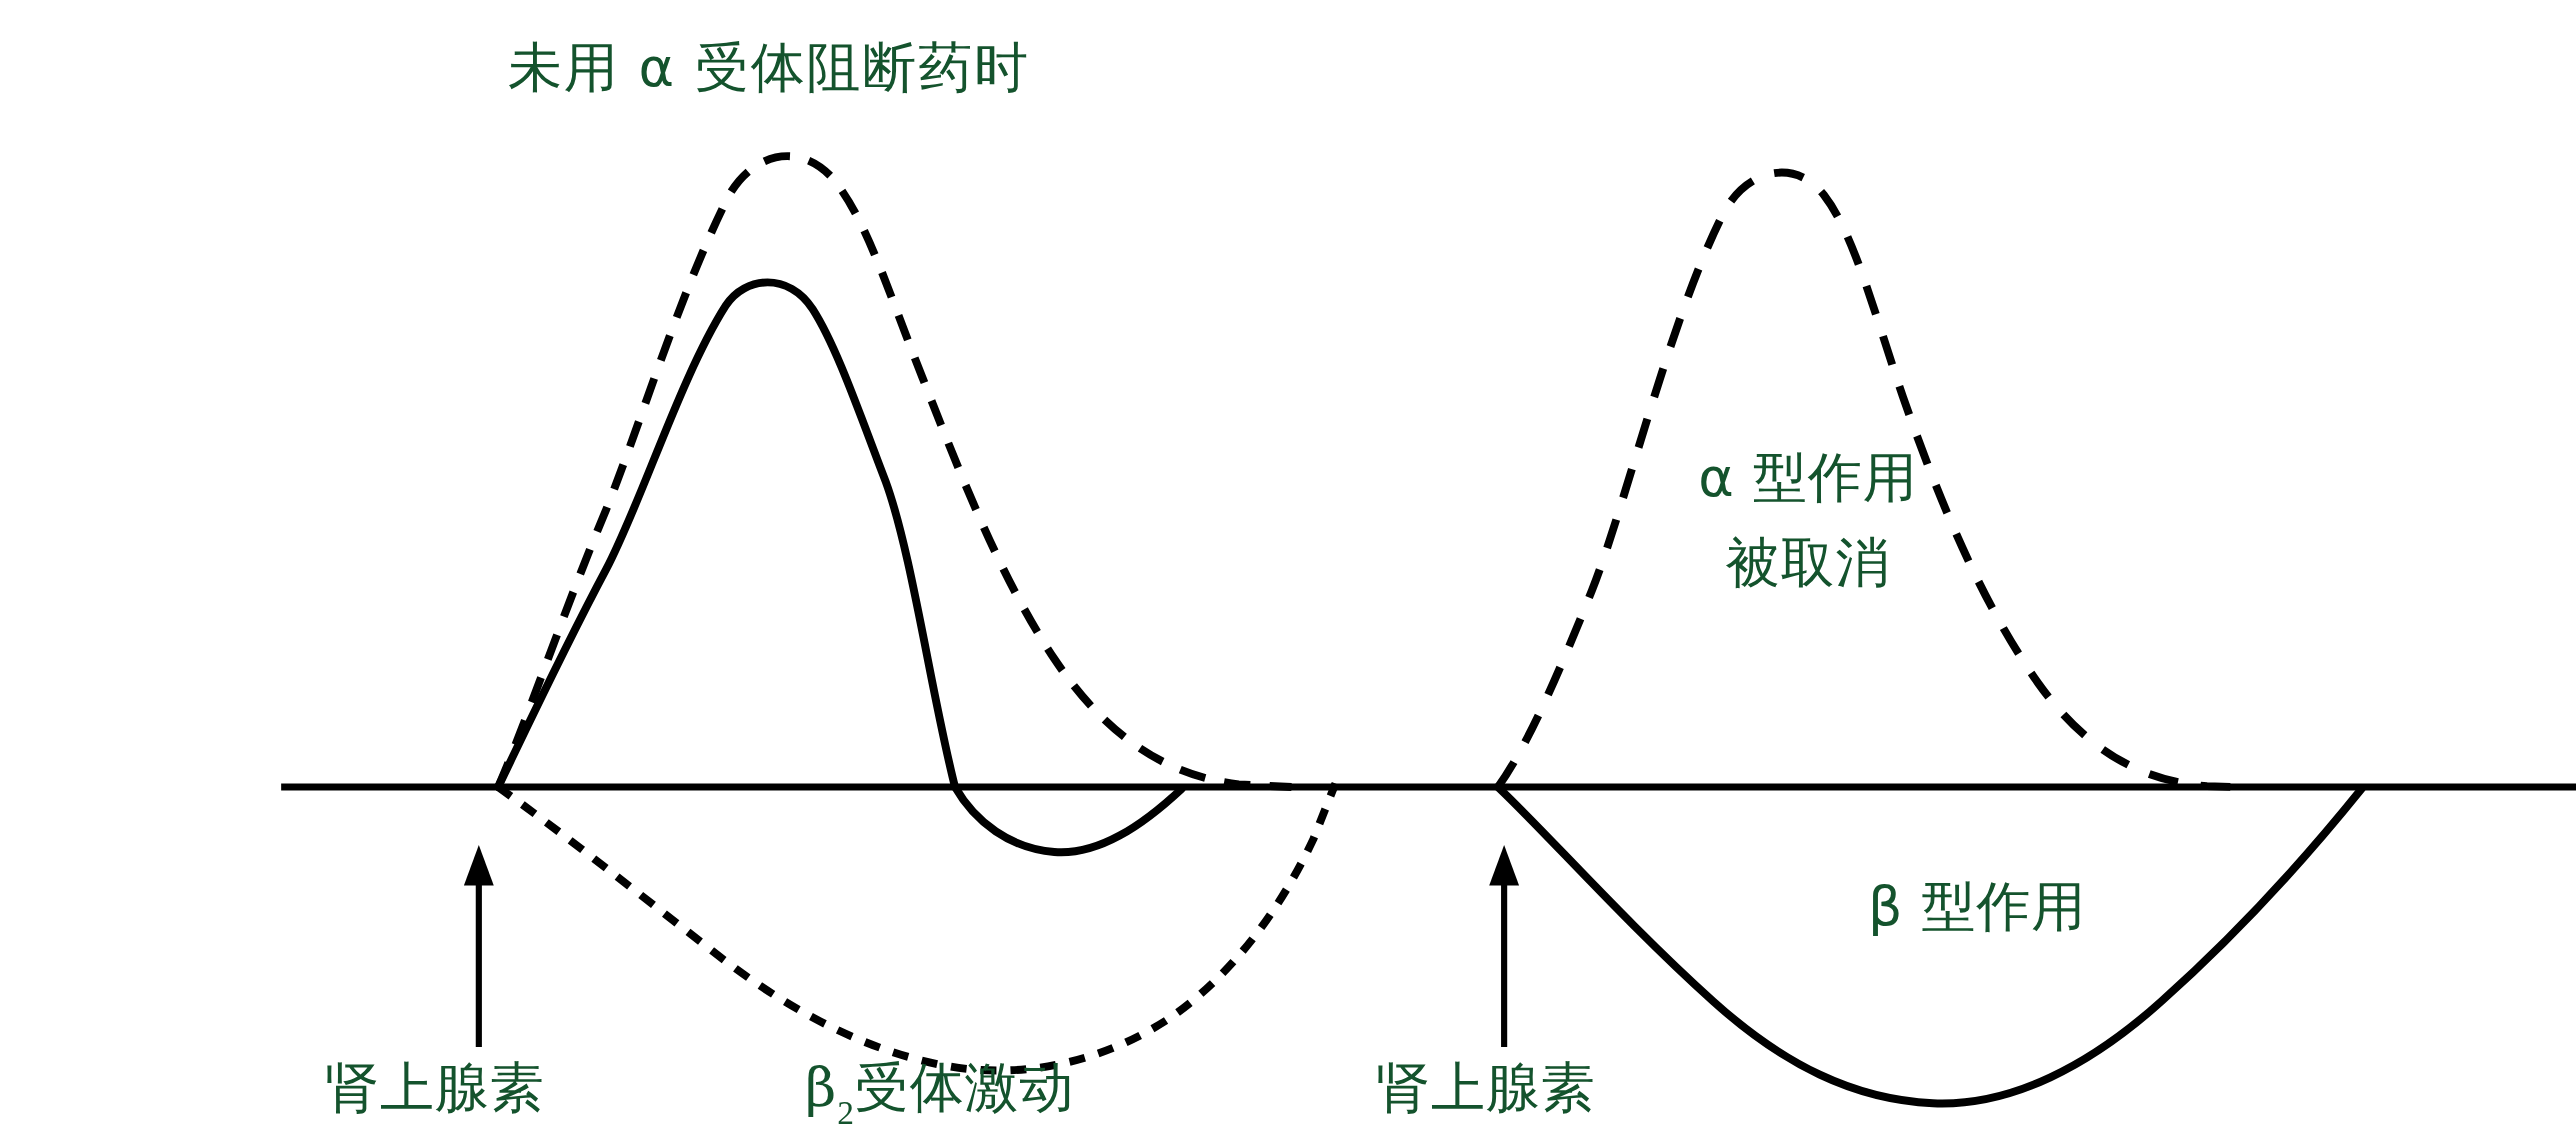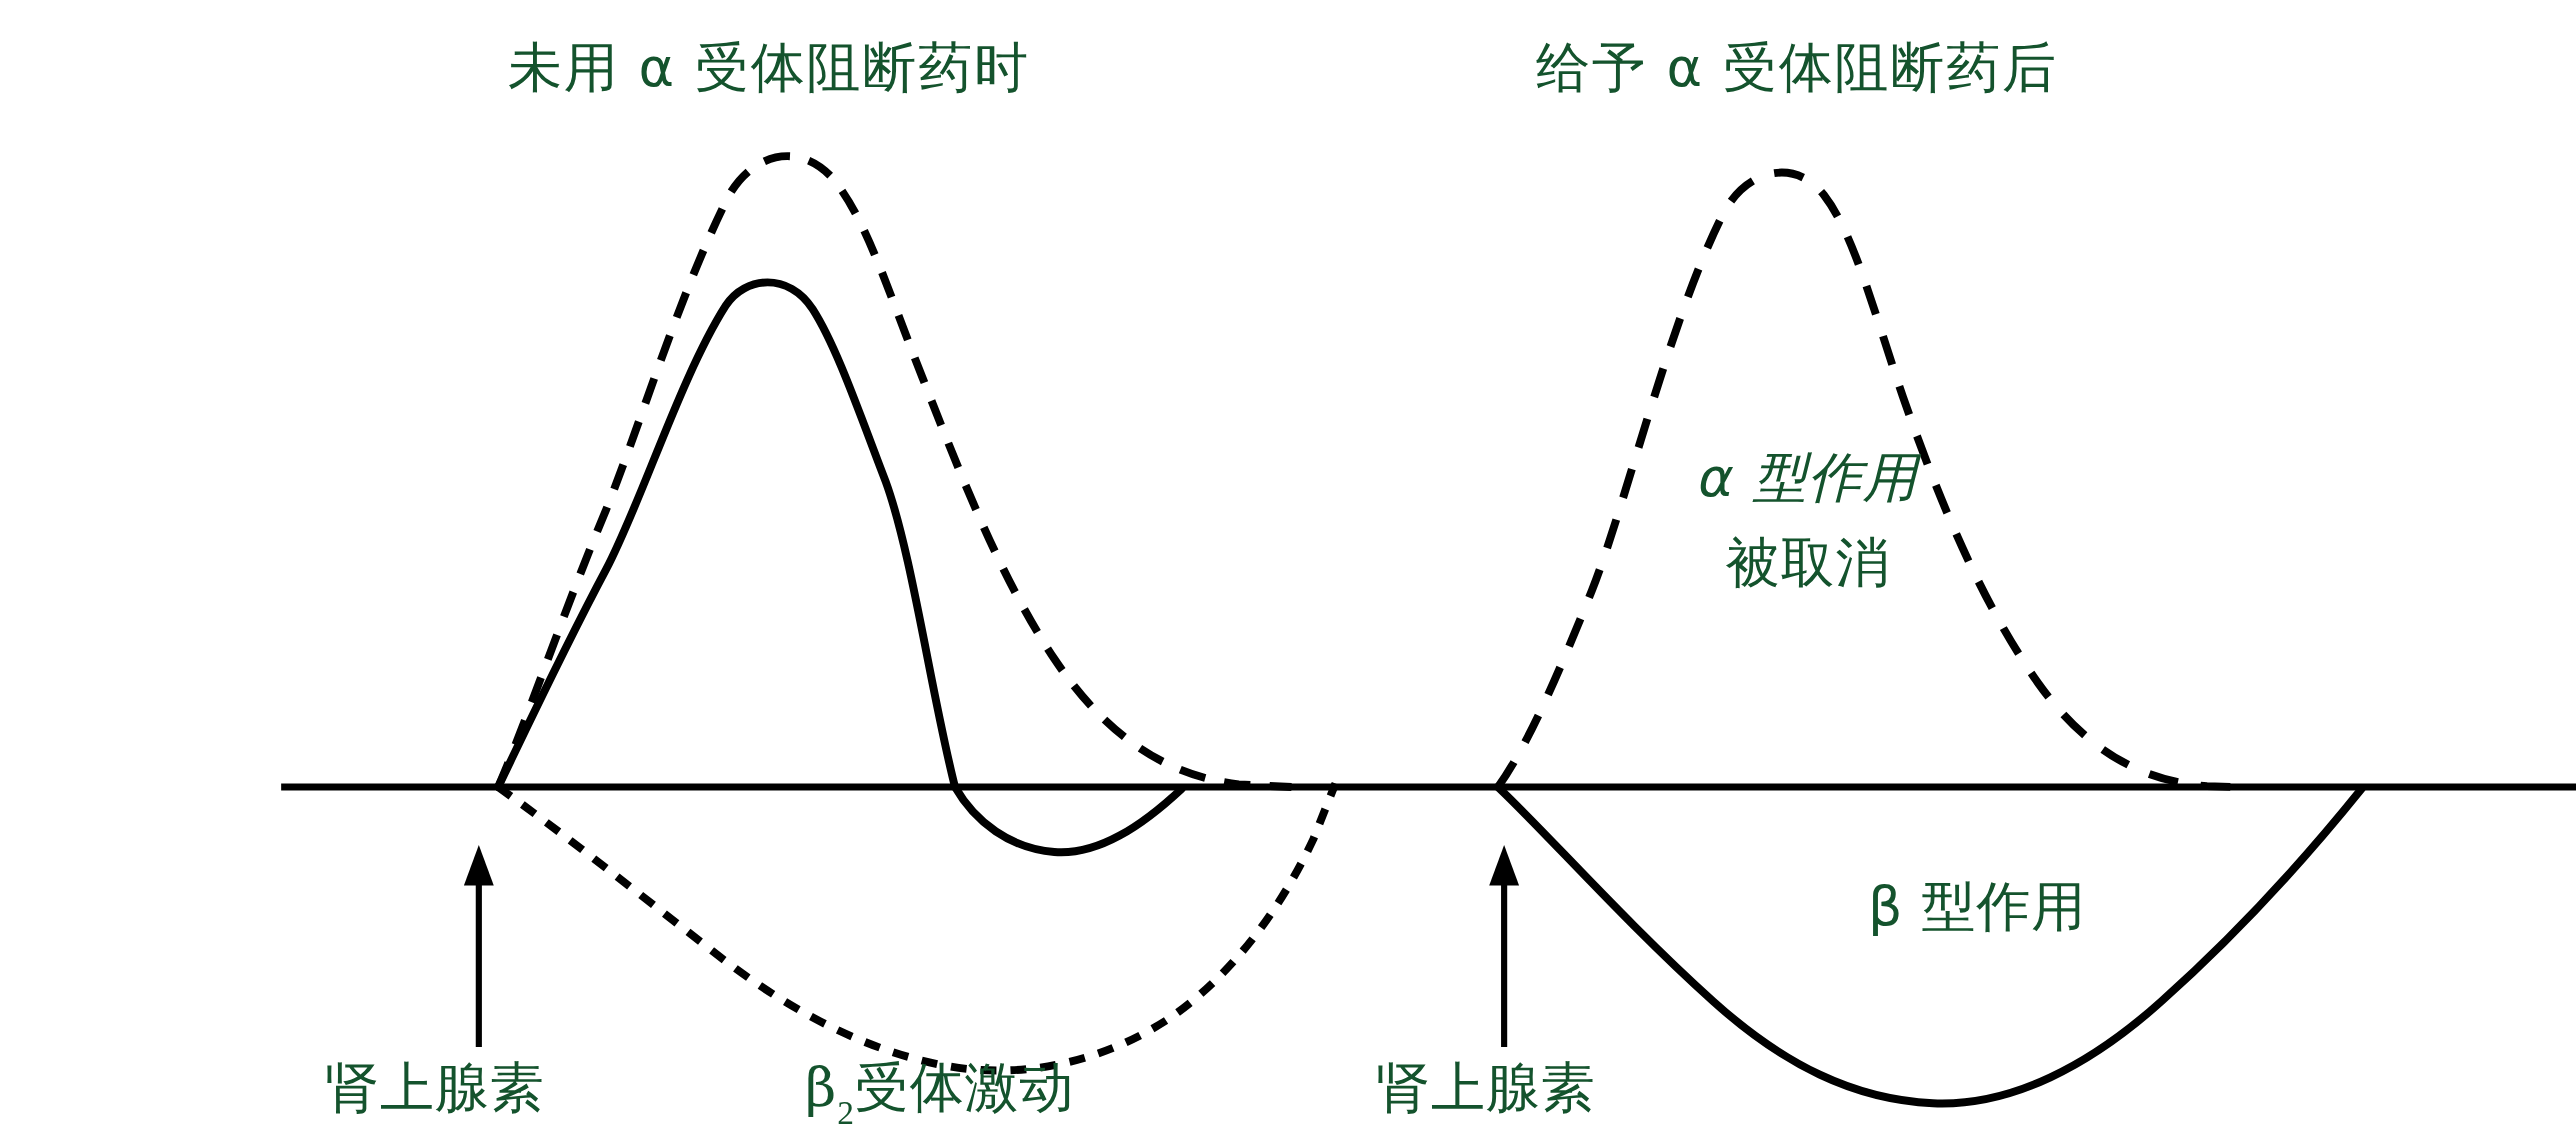--- a/index.html
+++ b/index.html
@@ -51,21 +51,21 @@
     vertical-align: sub;
     position: relative;
     top: 0.18em;
     font-family: "Liberation Serif", "DejaVu Serif", serif;
   }
   
   #label-baseline       { left: 10.5px;   top: 749px;  font-size: 54px; letter-spacing: 0.9px; }
   #label-title-left     { left: 508px;  top: 40px;   font-size: 54px; letter-spacing: 1.8px; }
   #label-title-right    { left: 1536px; top: 40px;   font-size: 54px; letter-spacing: 1.8px; }
   #label-alpha1         { left: 961px; top: 290px;  font-size: 54px; letter-spacing: 0.9px; }
-  #label-alpha-type     { left: 1685px; top: 450px;  font-size: 54px; letter-spacing: 0.9px; text-align: center; width: 246px; font-style: italic;}
+  #label-alpha-type     { left: 1685px; top: 450px;  font-size: 54px; letter-spacing: 0.9px; text-align: center; width: 246px;}
   #label-alpha-type2    { left: 1685px; top: 515px;  font-size: 54px; letter-spacing: 0.9px; text-align: center; width: 246px; margin-top: 20px;}
   #label-beta-type      { left: 1868px; top: 879px; font-size: 54px; letter-spacing: 0.9px; }
   #label-epi-left       { left: 325px;  top: 1060px; font-size: 54px; letter-spacing: 0.9px; }
   #label-beta2          { left: 805px;  top: 1060px; font-size: 54px; letter-spacing: 0.9px; }
   #label-epi-right      { left: 1376px; top: 1060px; font-size: 54px; letter-spacing: 0.9px; }
 </style>
 </head>
 <body>
 
 <div id="stage">
@@ -116,21 +116,20 @@
 
     <g>
       <line x1="1712" y1="1192" x2="1712" y2="992" stroke="#000000" stroke-width="7"></line>
       <polygon points="1712,962 1695,1008 1729,1008" fill="#000000"></polygon>
     </g>
   </svg>
 
 
   <div class="lbl lbl-cjk" id="label-title-left">未用 α 受体阻断药时</div>
 
-  <div class="lbl lbl-cjk" id="label-title-right">给予 α 受体阻断药后</div>
 
 
   <div class="lbl lbl-cjk" id="label-alpha-type">α 型作用</div>
 
   <div class="lbl lbl-cjk" id="label-alpha-type2">被取消</div>
 
   <div class="lbl lbl-cjk" id="label-beta-type">β 型作用</div>
 
   <div class="lbl lbl-cjk" id="label-epi-left">肾上腺素</div>
 

